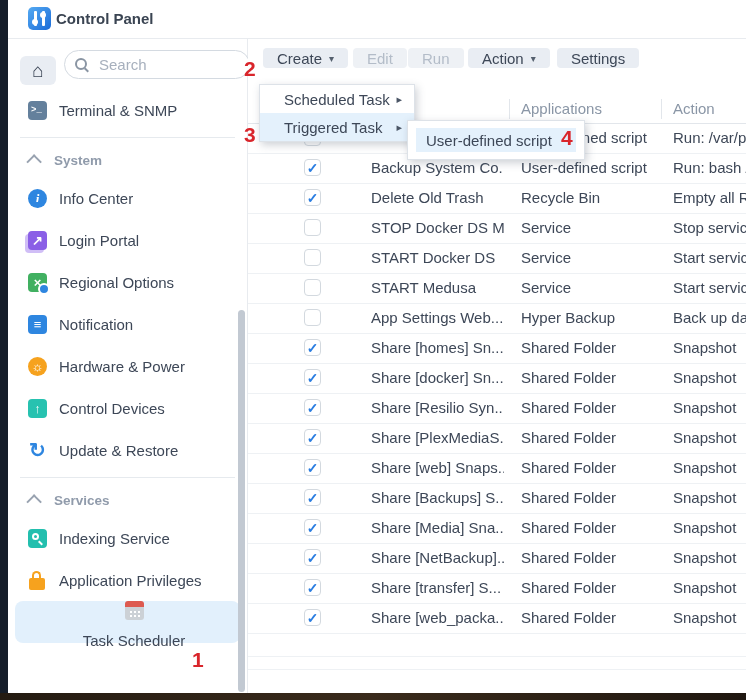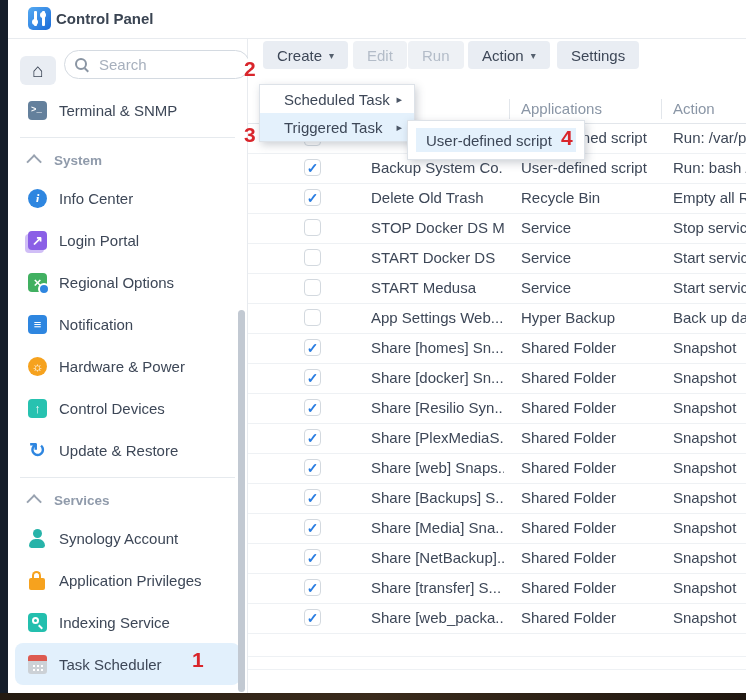--- a/index.html
+++ b/index.html
@@ -22,21 +22,21 @@
     display:flex;align-items:center;justify-content:center;font-size:19px;color:#3c4656;cursor:pointer;}
   .search-box{position:absolute;left:56px;top:11px;width:164px;height:27px;border:1px solid #d4dae1;border-radius:15px;
     display:flex;align-items:center;padding:0 10px;gap:8px;background:#fff;}
   .mag{width:14px;height:14px;position:relative;flex:0 0 14px;}
   .mag::before{content:'';position:absolute;left:0;top:0;width:8px;height:8px;border:2px solid #8a95a3;border-radius:50%;}
   .mag::after{content:'';position:absolute;right:0;bottom:1px;width:5px;height:2px;background:#8a95a3;transform:rotate(45deg);}
   .search-box input{border:none;outline:none;font-size:15px;color:#55606e;width:100%;background:transparent;}
   .search-box input::placeholder{color:#a7b0bd;}
   .nav{position:absolute;left:0;top:50px;right:0;bottom:0;overflow:hidden;}
   .nav-item{display:flex;align-items:center;height:42px;padding-left:20px;gap:12px;font-size:15px;color:#3d4757;cursor:pointer;}
-  .nav-item.sel{background:#e2f0fc;border-radius:8px;margin:0 7px;padding-left:13px;}
+  .nav-item.sel{background:#e2f0fc;border-radius:8px;margin:0 7px;padding-left:13px;flex-direction:column;}
   .nav-divider{border-top:1px solid #e6eaee;margin:6px 12px;}
   .section-head{display:flex;align-items:center;height:33px;padding-left:22px;gap:13px;font-size:13.5px;font-weight:bold;color:#909bab;cursor:pointer;}
   .chev{width:9px;height:9px;border-left:2px solid #98a2b0;border-top:2px solid #98a2b0;transform:rotate(45deg) translateY(2px);}
   .sb-scroll{position:absolute;right:2px;top:271px;width:7px;height:382px;background:#c2c9d2;border-radius:4px;}
 
   
   .ic{width:19px;height:19px;flex:0 0 19px;position:relative;display:flex;align-items:center;justify-content:center;
     color:#fff;font-size:13px;font-weight:bold;line-height:1;}
   .ic-chip{background:var(--c);border-radius:4px;}
   .ic-term{background:var(--c);border-radius:4px;font-family:"Liberation Mono",monospace;font-size:9px;justify-content:flex-start;padding-left:3px;box-sizing:border-box;}
@@ -53,21 +53,21 @@
   .ic-lock::after{content:'';position:absolute;bottom:0;left:1px;width:16px;height:12px;background:var(--c);border-radius:2px;}
   .ic-magnifier{background:var(--c);border-radius:4px;}
   .ic-magnifier::before{content:'';position:absolute;top:4px;left:4px;width:7px;height:7px;border:2px solid #fff;border-radius:50%;box-sizing:border-box;}
   .ic-magnifier::after{content:'';position:absolute;bottom:4px;right:4px;width:5px;height:2px;background:#fff;transform:rotate(45deg);}
   .ic-calendar{background:linear-gradient(#dd5a50 0 6px,#ccd1d6 6px 100%);border-radius:3px;}
   .ic-calendar::after{content:'';position:absolute;left:5px;top:10px;width:2px;height:2px;background:#fff;
     box-shadow:4px 0 #fff,8px 0 #fff,0 4px #fff,4px 4px #fff,8px 4px #fff;}
 
   
   .main{position:absolute;left:240px;top:39px;right:0;bottom:0;background:#fff;}
-  .tbtn{position:absolute;top:2px;height:28px;border-radius:4px;background:#e9edf3;font-size:15px;color:#3d4757;
+  .tbtn{position:absolute;top:9px;height:20px;border-radius:4px;background:#e9edf3;font-size:15px;color:#3d4757;
     display:flex;align-items:center;justify-content:center;padding:0 14px;gap:7px;cursor:pointer;box-sizing:border-box;}
   .tbtn.disabled{background:#eef1f5;color:#b3bcc8;cursor:default;}
   .tbtn .caret{font-size:10px;color:#55606e;}
   .thead{position:absolute;left:0;top:56px;right:0;height:28px;border-bottom:1px solid #e2e6eb;font-size:15px;color:#8a96a6;}
   .thead .vline{position:absolute;top:4px;bottom:4px;width:1px;background:#e2e6eb;}
   .th{position:absolute;top:5px;cursor:pointer;}
   .rows{position:absolute;left:0;top:85px;right:0;}
   .row{height:29px;border-bottom:1px solid #eef1f4;position:relative;font-size:15px;color:#3d4757;cursor:pointer;}
   .cb{position:absolute;left:56px;top:5px;width:17px;height:17px;border:1px solid #d3d9df;border-radius:4px;background:#fff;
     color:#2a7de1;font-size:14px;font-weight:bold;line-height:16px;text-align:center;box-sizing:border-box;cursor:pointer;}
@@ -148,30 +148,26 @@
           <div class="nav-item">
             <span class="ic ic-plain" style="--c: #2e86e0;">↻</span>
             <span>Update &amp; Restore</span>
           </div>
           <div class="nav-divider"></div>
           <div class="section-head">
             <span class="chev"></span>
             <span>Services</span>
           </div>
           <div class="nav-item">
-            <span class="ic ic-person" style="--c: #27b3a9;"></span>
-            <span>Synology Account</span>
+            <span class="ic ic-magnifier" style="--c: #23bfae;"></span>
+            <span>Indexing Service</span>
           </div>
           <div class="nav-item">
             <span class="ic ic-lock" style="--c: #f6a21e;"></span>
             <span>Application Privileges</span>
-          </div>
-          <div class="nav-item">
-            <span class="ic ic-magnifier" style="--c: #23bfae;"></span>
-            <span>Indexing Service</span>
           </div>
           <div class="nav-item sel">
             <span class="ic ic-calendar" style="--c: #9aa3ad;"></span>
             <span>Task Scheduler</span>
           </div>
         </div>
       <div class="sb-scroll"></div>
     </div>
 
     <div class="main">

